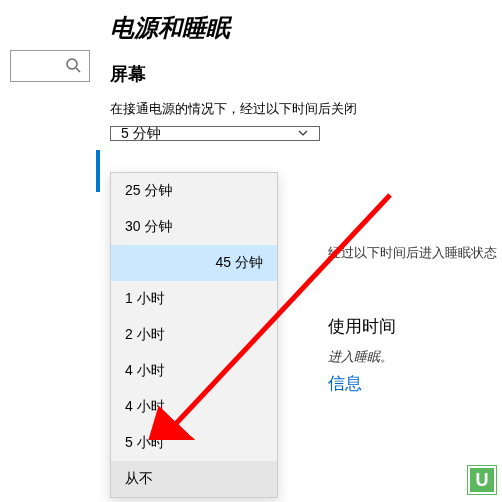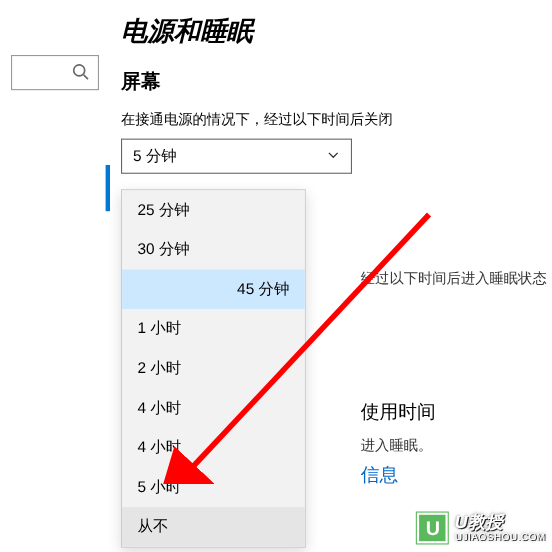--- a/index.html
+++ b/index.html
@@ -60,21 +60,21 @@
       font-weight: 700;
       margin-bottom: 14px;
     }
     .setting-label {
       font-size: 13px;
       color: #000000;
       margin-bottom: 8px;
     }
     .dropdown {
       width: 210px;
-      height: 32px;
+      height: 15px;
       border: 1px solid #666;
       display: flex;
       align-items: center;
       justify-content: space-between;
       padding: 0 10px;
       cursor: pointer;
       background: #fff;
     }
     .dropdown-value { font-size: 14px; }
     .chevron svg { width: 12px; height: 12px; }
@@ -105,26 +105,26 @@
     }
     .info-block {
       position: absolute;
       left: 328px;
       top: 315px;
     }
     .info-title {
       font-size: 17px;
       font-weight: 400;
       margin-bottom: 10px;
-      margin-top: 48px;
     }
     .info-text {
       font-size: 13px;
       color: #333;
       margin-bottom: 6px;
+      font-style: italic;
     }
     .info-link {
       font-size: 17px;
       color: #0066cc;
       cursor: pointer;
     }
     .related-settings {
       position: absolute;
       left: 110px;
       top: 472px;
@@ -229,17 +229,13 @@
       <polygon points="0,0 10,5 0,10" fill="#ff0000"></polygon>
     </marker>
   </defs>
   <line x1="245" y1="15" x2="25" y2="250" stroke="#ff0000" stroke-width="5" marker-end="url(#arrowhead)"></line>
 </svg>
 
 <div class="watermark">
   <div class="watermark-logo">
     <span>U</span>
   </div>
-  <div class="watermark-text">
-    <span class="wm-top">U教授</span>
-    <span class="wm-bottom">UJIAOSHOU.COM</span>
-  </div>
 </div>
 
 </body></html>

